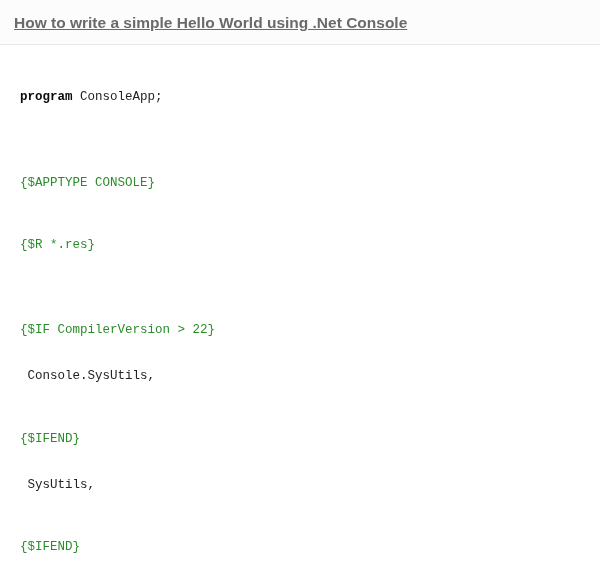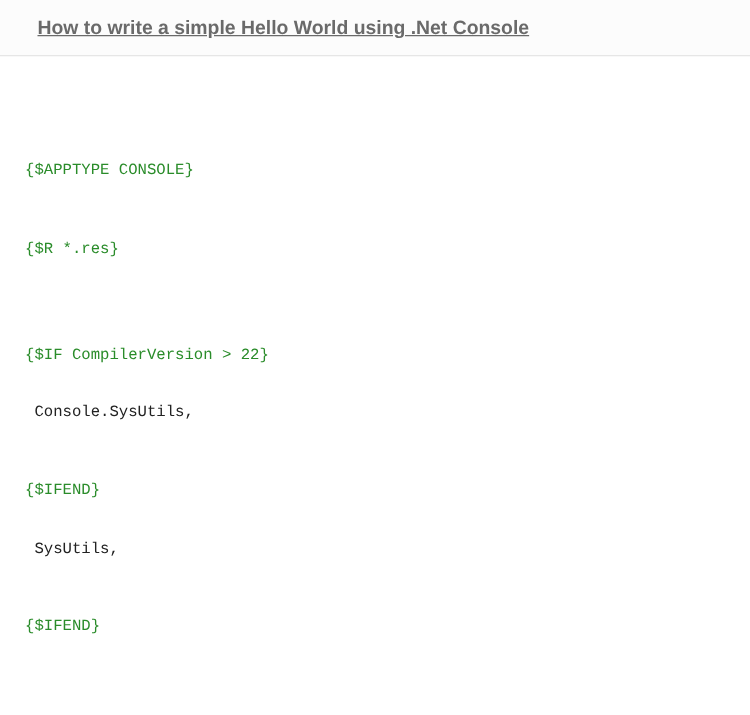--- a/index.html
+++ b/index.html
@@ -4,21 +4,21 @@
   <style>
     * { box-sizing: border-box; }
     body {
       margin: 0;
       padding: 0;
       font-family: Arial, Helvetica, sans-serif;
       background: #ffffff;
       width: 600px;
     }
     .header {
-      padding: 14px 22px 12px 30px;
+      padding: 14px 22px 12px 14px;
       border-bottom: 1px solid #e6e6e6;
       background: #fcfcfc;
     }
     .title-link {
       color: #6a6a6a;
       font-weight: bold;
       text-decoration: underline;
       font-size: 15.5px;
     }
     .code-area {
@@ -34,20 +34,21 @@
     .code-line { display: block; }
   </style>
 </head>
 <body>
 
 <div class="header">
   <a class="title-link" href="#">How to write a simple Hello World using .Net Console</a>
 </div>
 
 <div class="code-area">
+<span class="code-line"><span class="kw">program</span><span> ConsoleApp;</span></span>
 <span class="code-line"></span>
 <span class="code-line pp">{$APPTYPE CONSOLE}</span>
 <span class="code-line pp">{$R *.res}</span>
 <span class="code-line"></span>
 <span class="code-line pp">{$IF CompilerVersion &gt; 22}</span>
 <span class="code-line"> Console.SysUtils,</span>
 <span class="code-line pp">{$IFEND}</span>
 <span class="code-line"> SysUtils,</span>
 <span class="code-line pp">{$IFEND}</span>
 <span class="code-line"></span>

